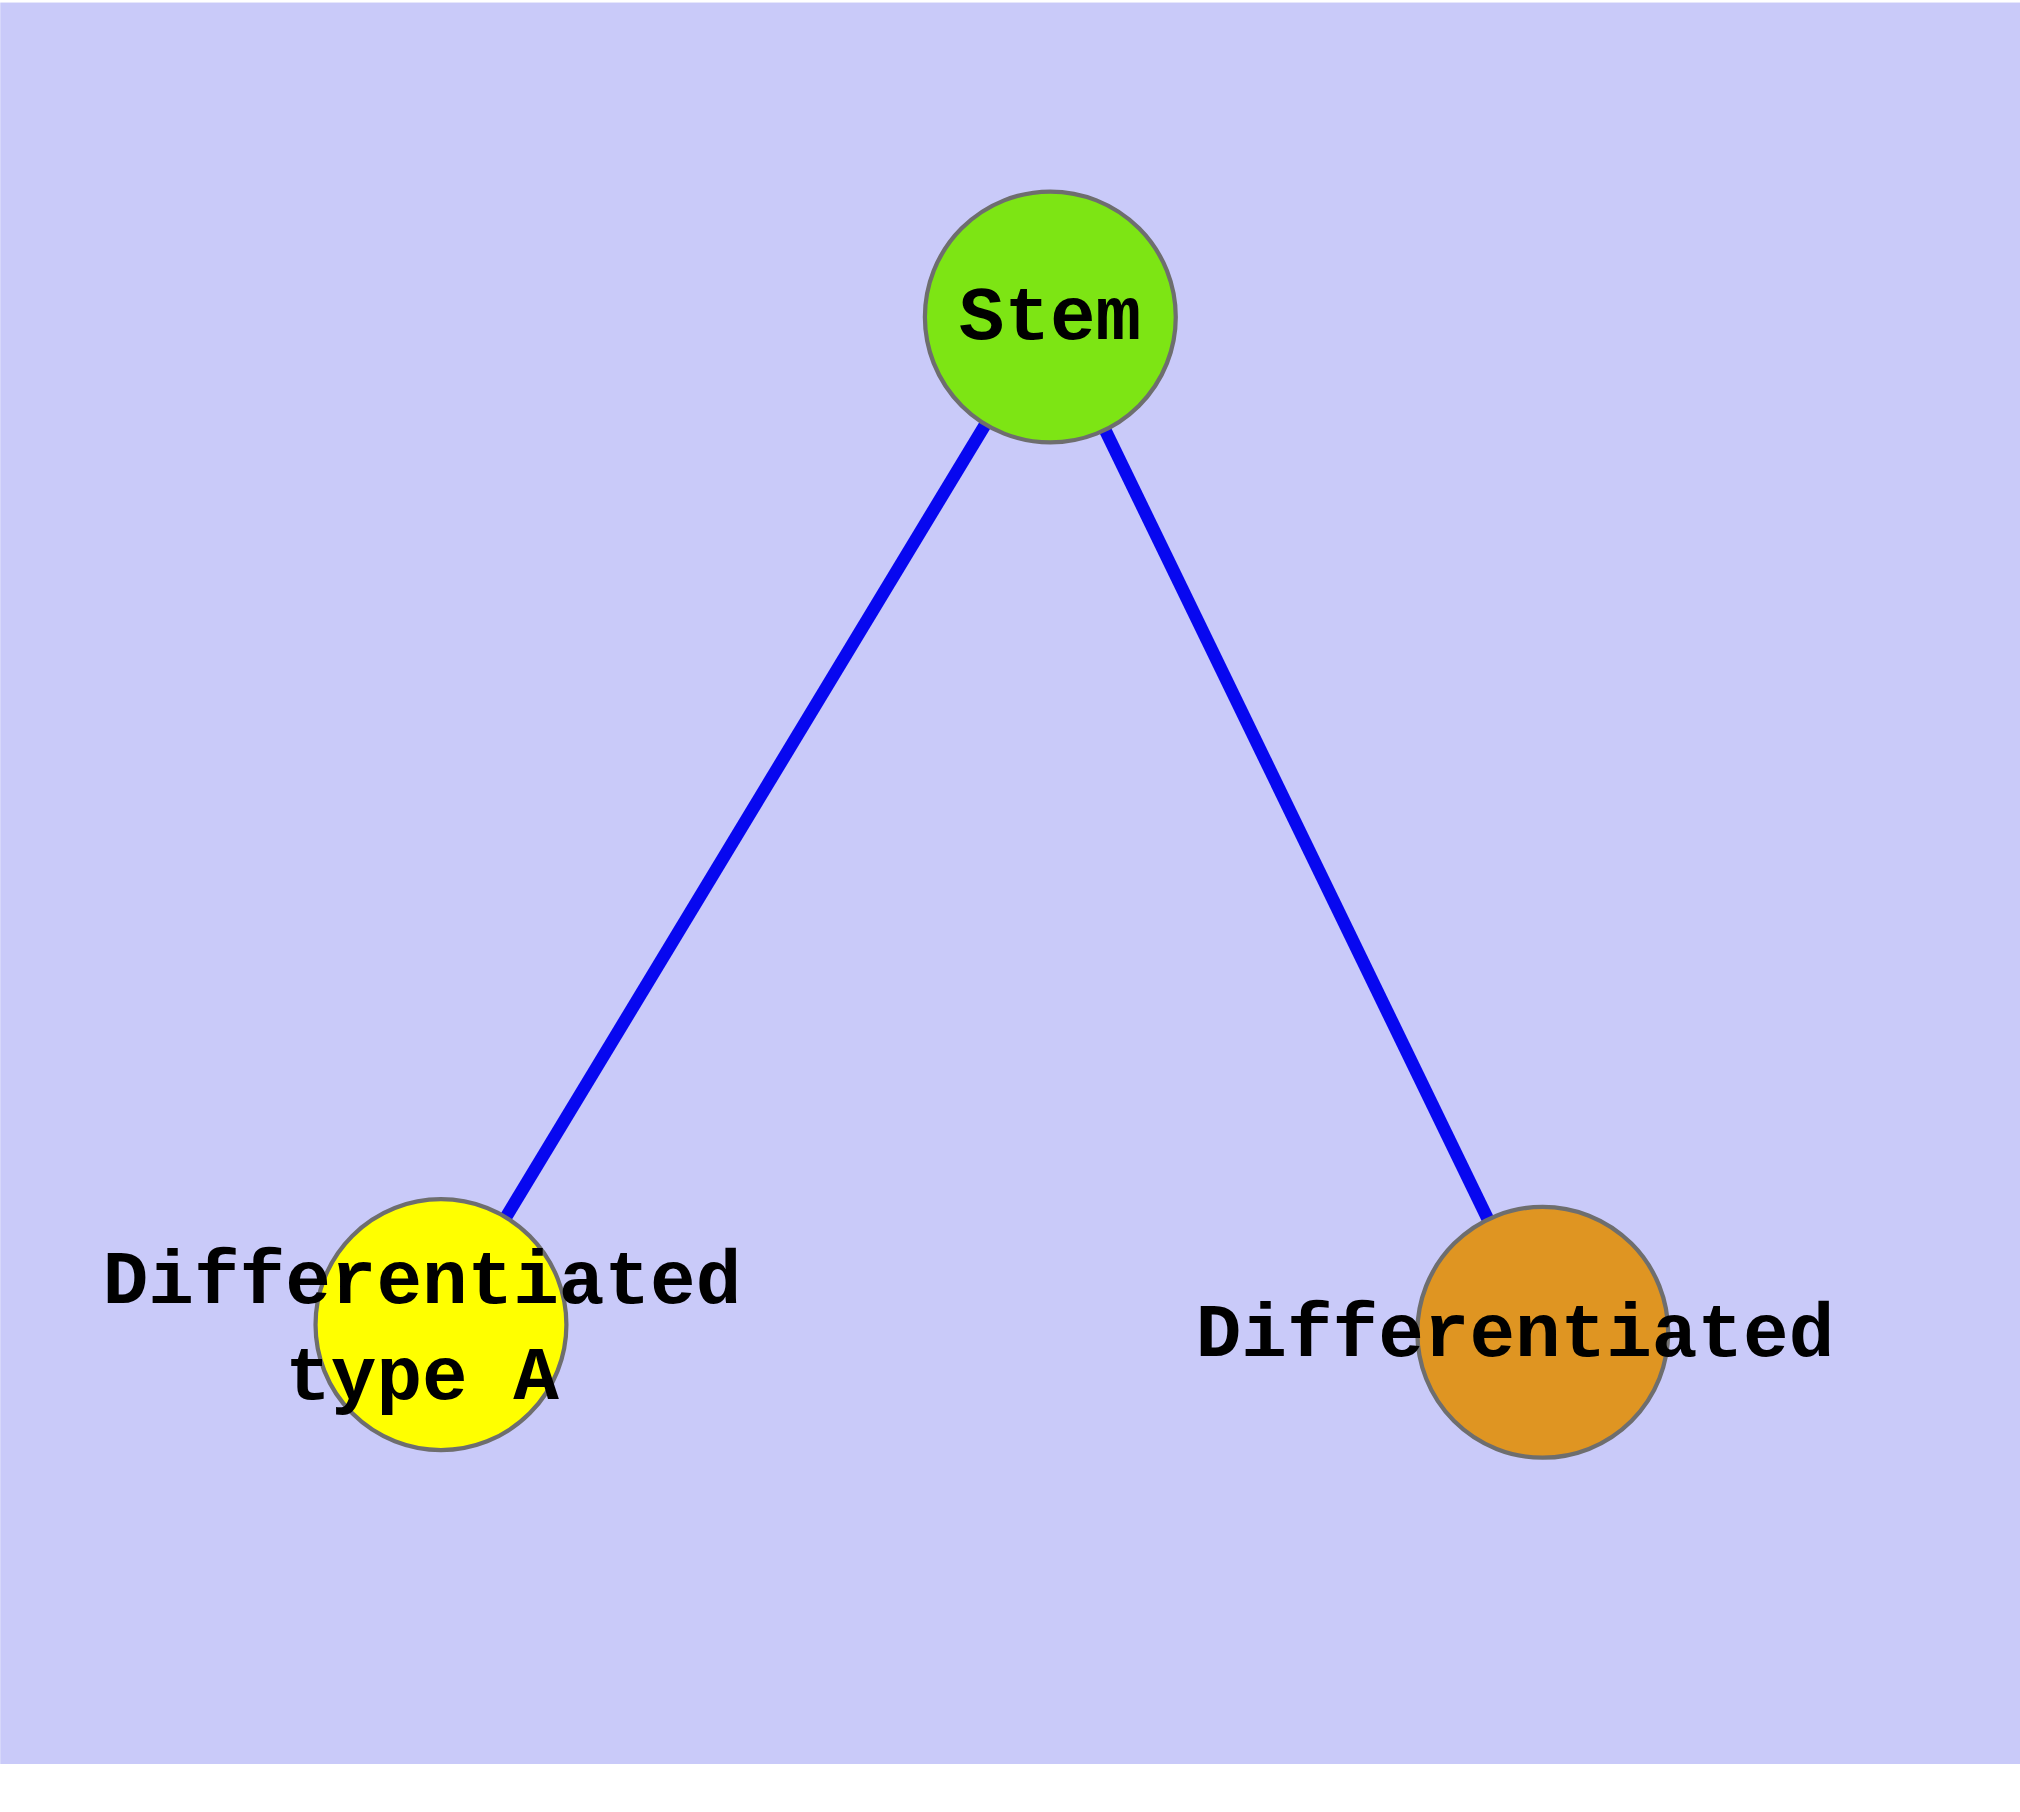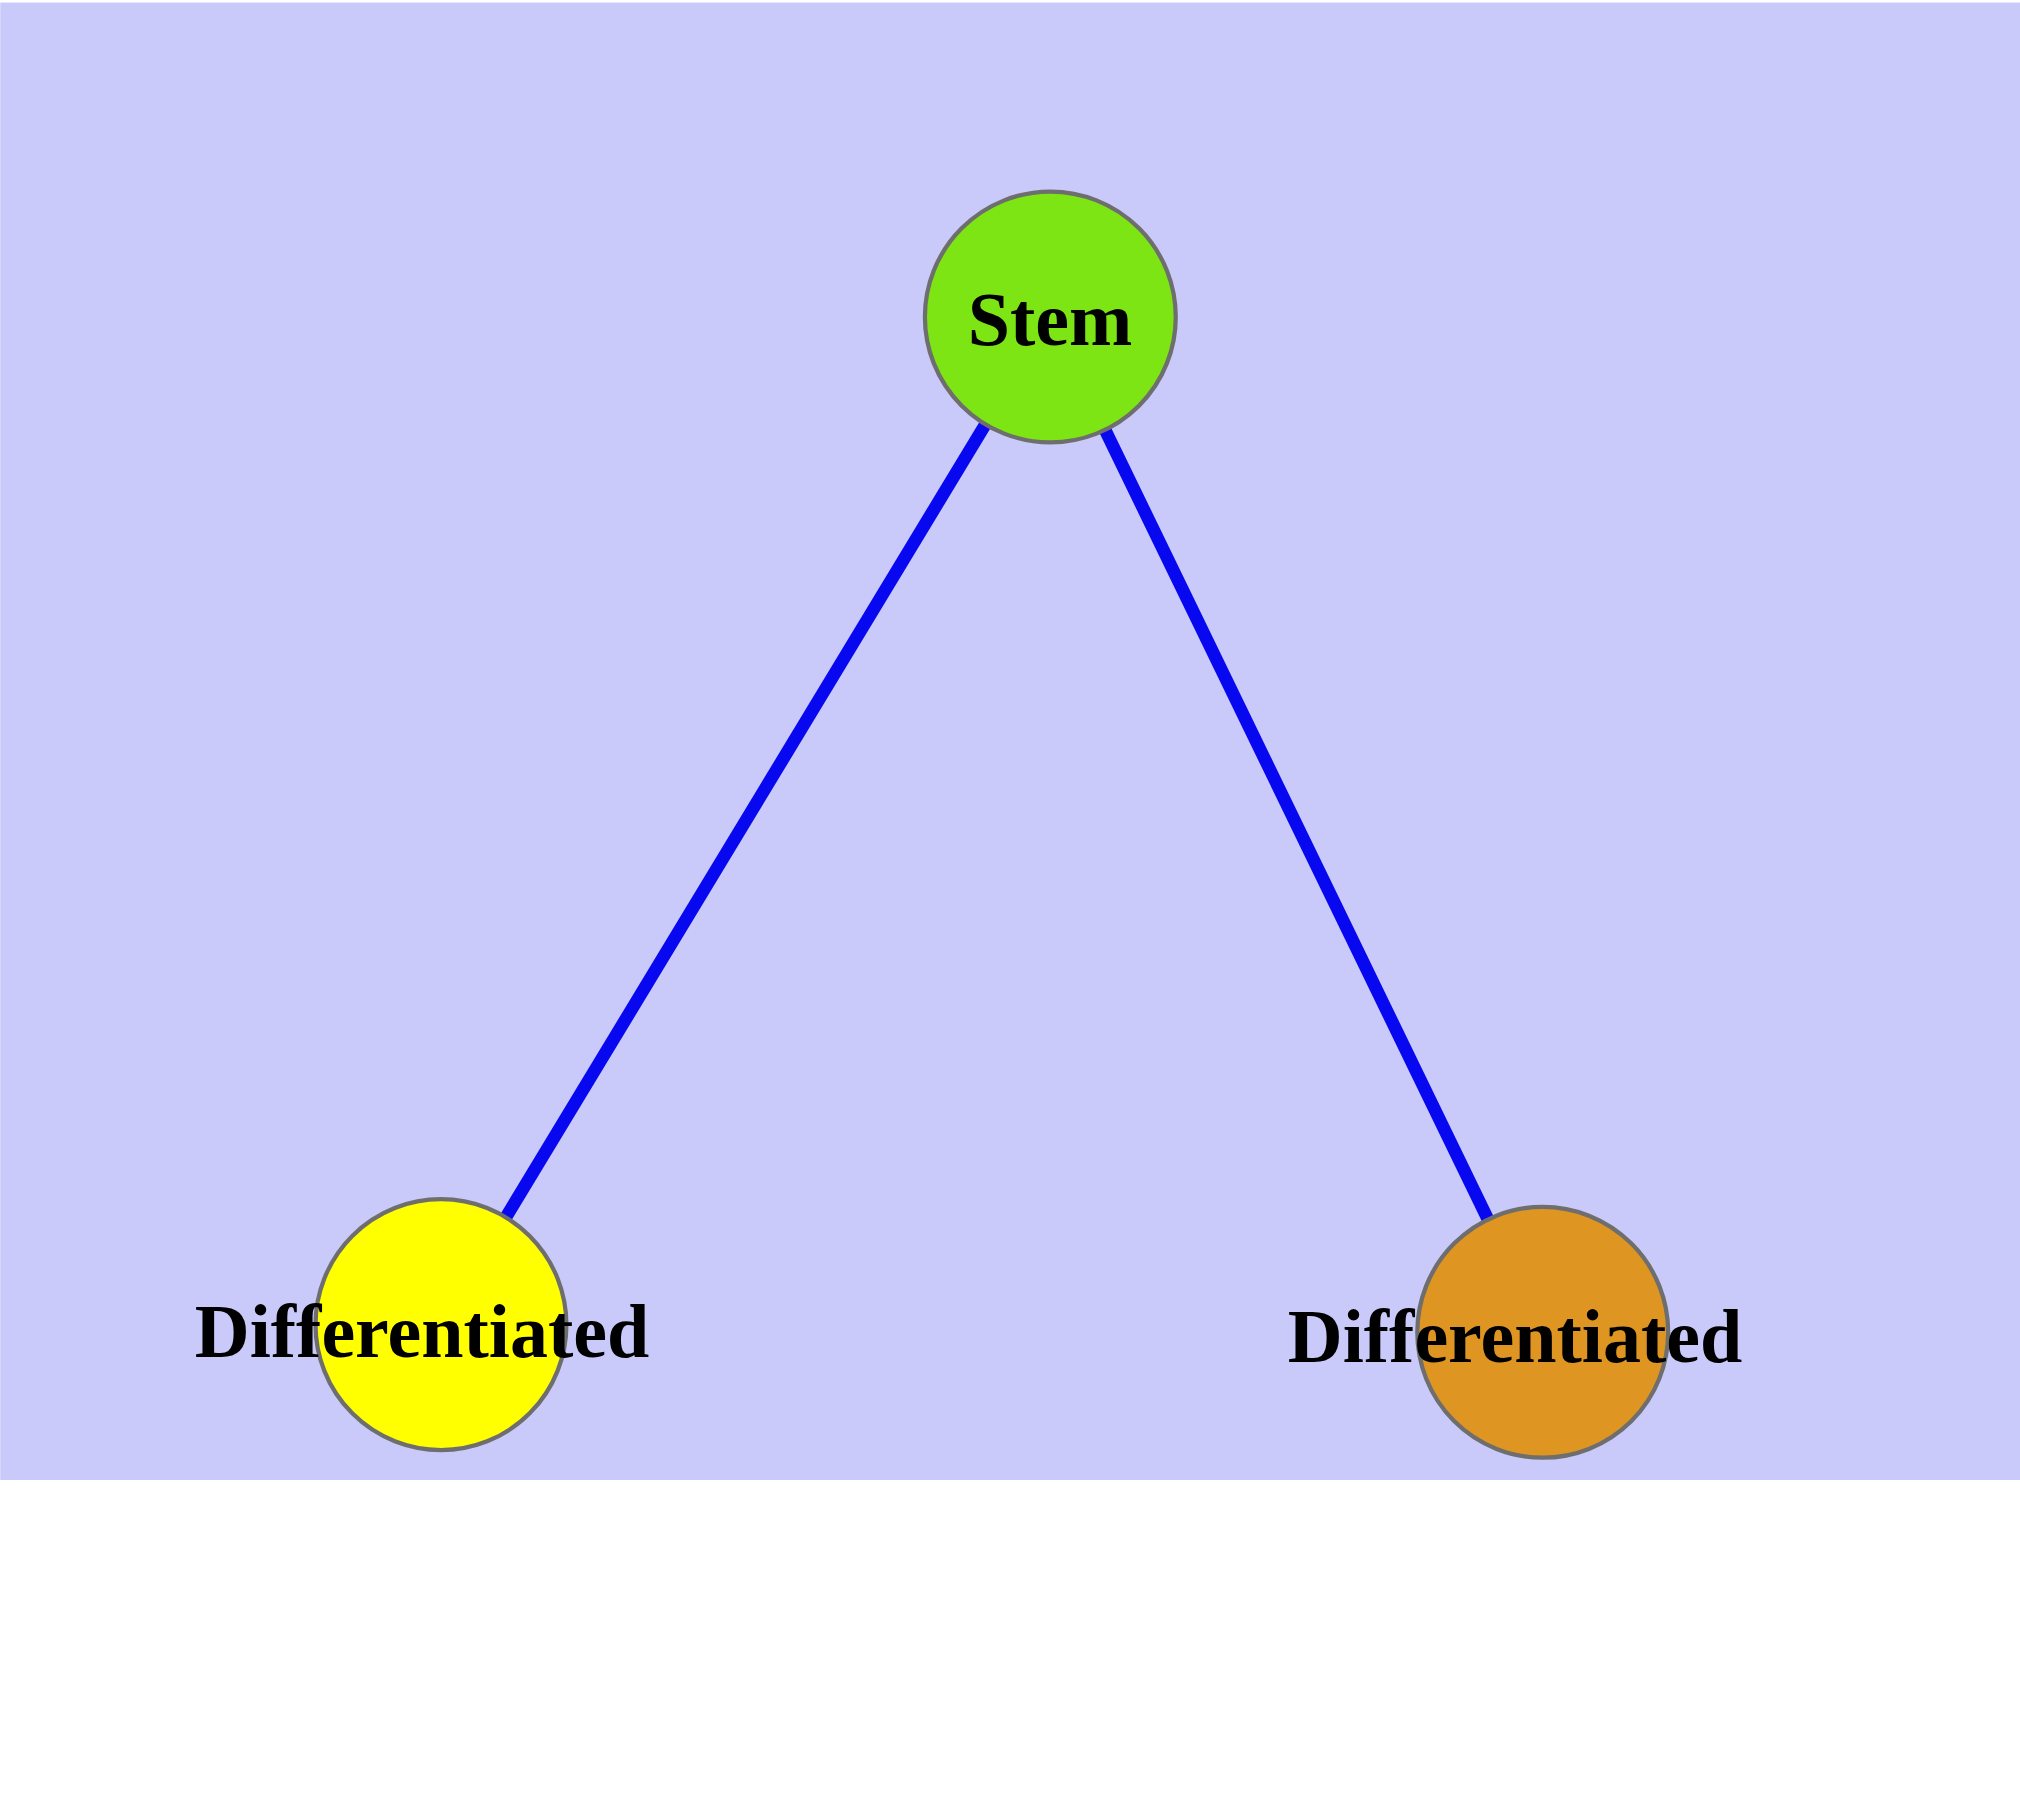--- a/index.html
+++ b/index.html
@@ -3,23 +3,23 @@
 <meta charset="utf-8">
 <style>
   html, body {
     margin: 0;
     padding: 0;
     background: #FFFFFF;
   }
   .canvas {
     position: relative;
     width: 2021px;
-    height: 1480px;
+    height: 1764px;
     overflow: hidden;
-    font-family: Liberation Serif, serif;
+    font-family: Liberation Mono, monospace;
   }
   .graph-svg {
     position: absolute;
     left: 0;
     top: 0;
     display: block;
   }
   .node-label {
     position: absolute;
     transform: translate(-50%, -50%);
@@ -48,20 +48,21 @@
     <circle cx="520" cy="1563" r="148" stroke-width="5" fill="#FFFF00" stroke="#6E6E6E"></circle>
     <circle cx="1820" cy="1572" r="148" stroke-width="5" fill="#DF9522" stroke="#6E6E6E"></circle>
   </svg>
 
   <div class="node-label" style="left:1050px; top:320px;">
     <div>Stem</div>
   </div>
 
   <div class="node-label" style="left:422px; top:1332px;">
     <div>Differentiated</div>
+    <div>type A</div>
   </div>
 
   <div class="node-label" style="left:1515px; top:1337px;">
     <div>Differentiated</div>
   </div>
 
 </div>
 
 
 </body></html>

